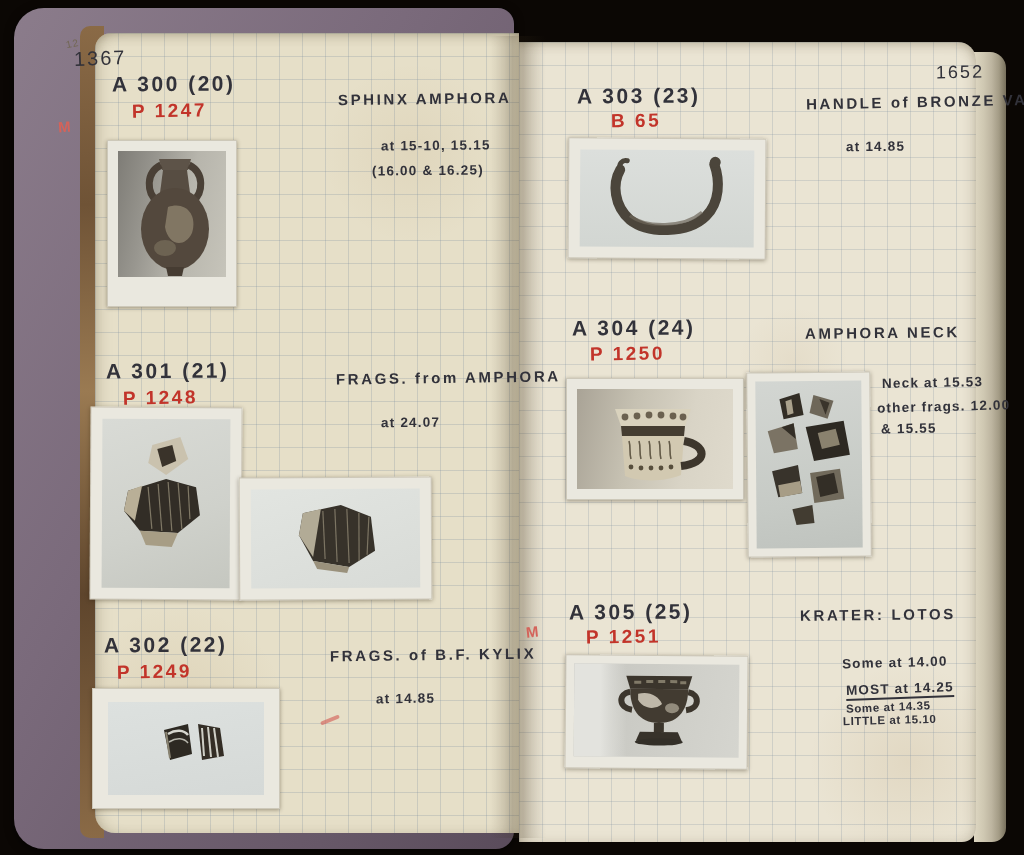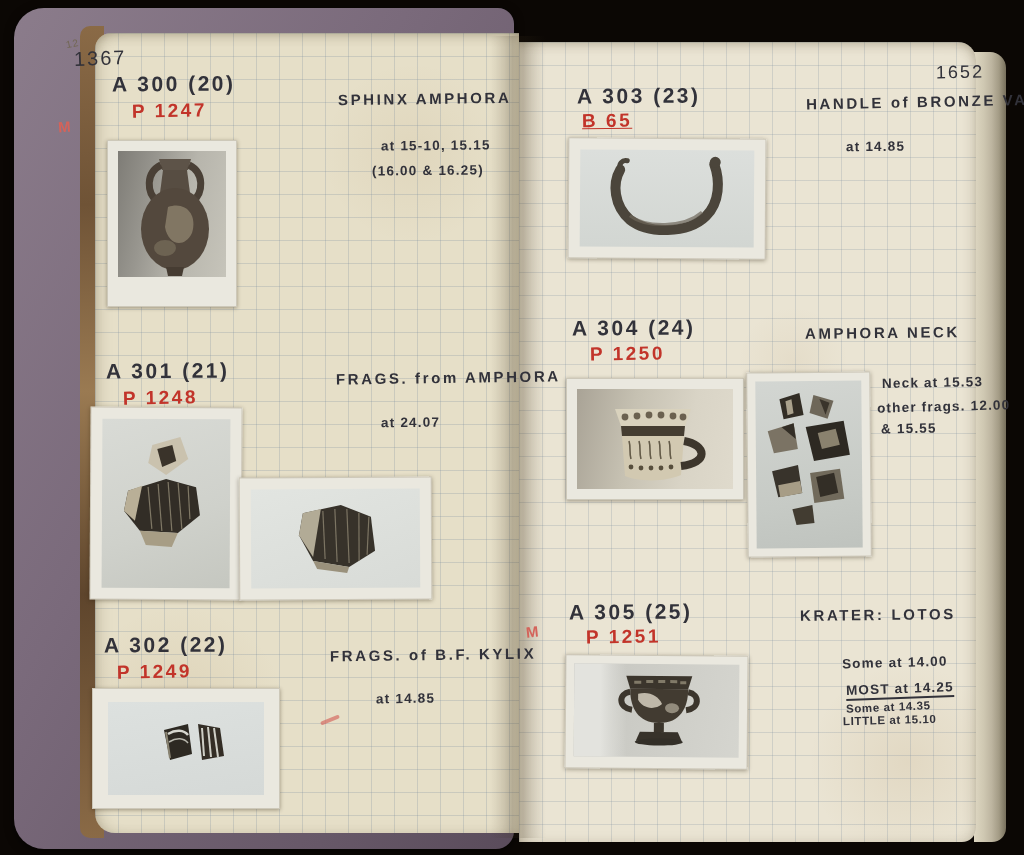--- a/index.html
+++ b/index.html
@@ -171,21 +171,21 @@
             <path d="M100 25 L103 55"></path>
             <path d="M106 26 L110 55"></path>
         </g>
       </svg>
     </div>
   </div>
 
   <span class="abs hw folio" style="left:936px;top:62px;font-size:18px;transform:rotate(-1deg);">1652</span>
 
   <span class="abs hw id" style="left:577px;top:84px;transform:rotate(-0.4deg);">A 303 (23)</span>
-  <span class="abs inv" style="left:582px;top:110px;transform:rotate(-0.8deg);text-decoration:underline;">B 65</span>
+  <span class="abs inv" style="left:611px;top:110px;transform:rotate(-0.8deg);">B 65</span>
   <span class="abs hw title" style="left:806px;top:93px;transform:rotate(-1.2deg);">HANDLE of BRONZE VASE</span>
   <span class="abs hw note" style="left:846px;top:139px;transform:rotate(-0.6deg);">at 14.85</span>
 
   <div class="photo" style="left:568px;top:138px;width:198px;height:121px;padding:12px;transform:rotate(0.4deg);">
     <div class="pimg bg-handle">
       <svg viewBox="0 0 174 97" preserveAspectRatio="none">
         <path d="M40 20 C32 34 34 56 50 70 C68 84 108 84 126 66 C140 52 140 30 134 14" fill="none" stroke="#4b453b" stroke-width="10" stroke-linecap="round"></path>
         <path d="M40 20 C38 14 42 10 47 11" fill="none" stroke="#4b453b" stroke-width="5" stroke-linecap="round"></path>
         <circle cx="135" cy="12" r="5.5" fill="#4b453b"></circle>
         <path d="M50 66 C66 78 104 78 122 62" fill="none" stroke="#6e675a" stroke-width="3" opacity="0.7"></path>

